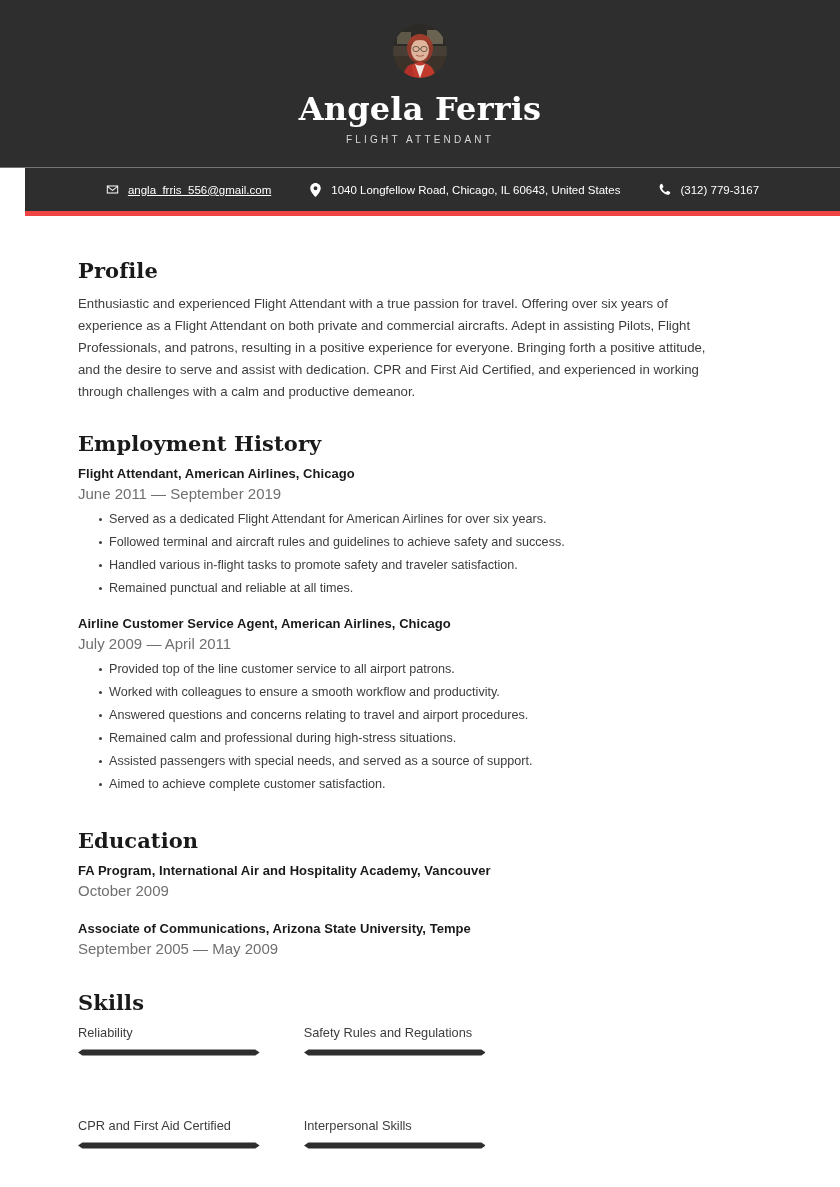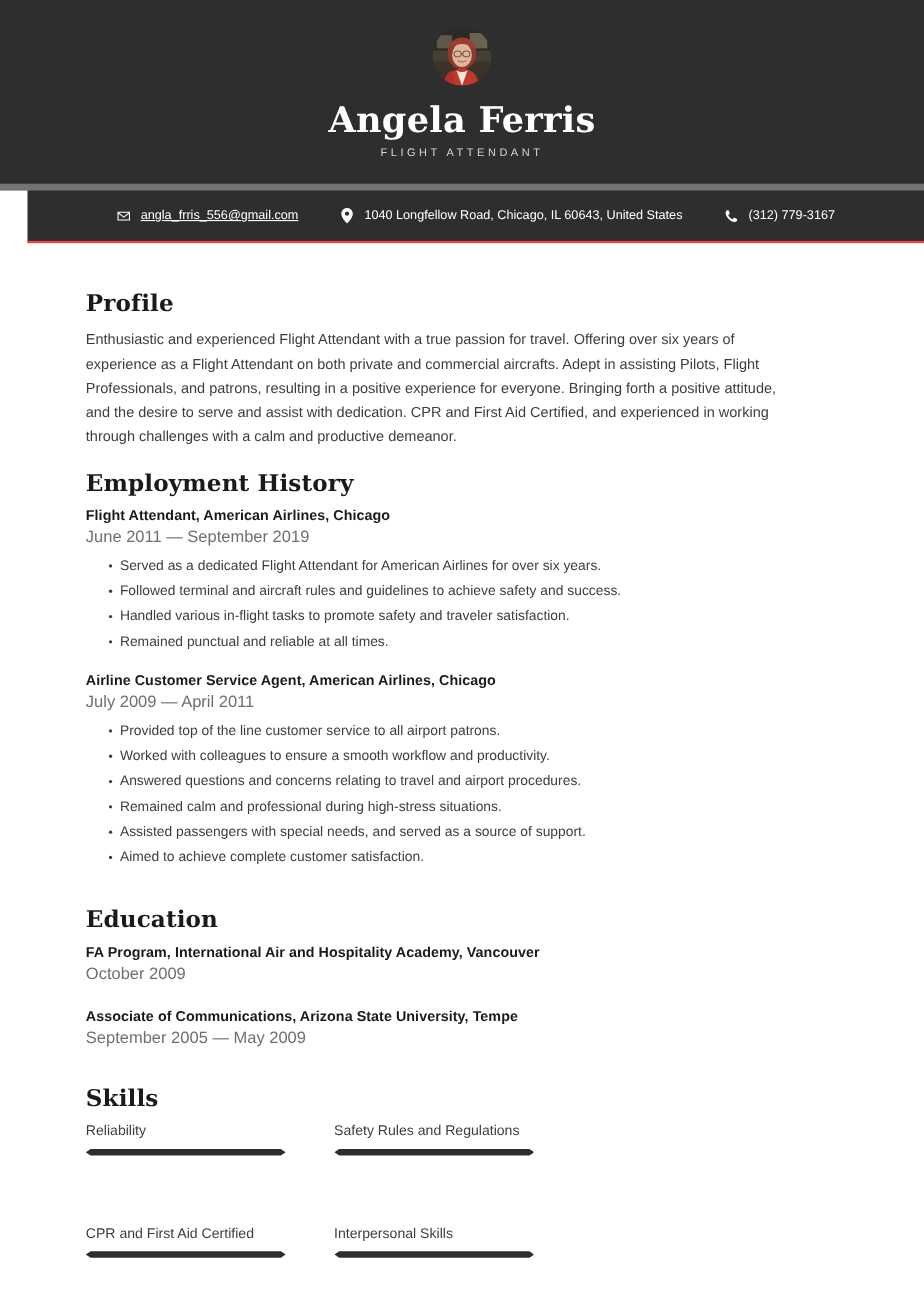--- a/index.html
+++ b/index.html
@@ -21,21 +21,21 @@
     width: 840px;
     height: 1187px;
     background: #ffffff;
   }
 
   
   .header {
     background: #2e2e2e;
     padding: 24px 0 22px 0;
     text-align: center;
-    border-bottom: 6px solid #737373;
+    border-bottom: 1px solid #737373;
   }
 
   .avatar {
     width: 54px;
     height: 54px;
     border-radius: 50%;
     margin: 0 auto 14px auto;
     overflow: hidden;
     position: relative;
     background: #3a3228;
@@ -63,21 +63,21 @@
 
   
   .contact-bar {
     background: #2e2e2e;
     height: 48px;
     display: flex;
     align-items: center;
     justify-content: center;
     gap: 38px;
     padding: 0 120px;
-    border-bottom: 2px solid #ef4444;
+    border-bottom: 5px solid #ef4444;
     margin-left: 25px;
   }
 
   .contact-item {
     display: flex;
     align-items: center;
     gap: 9px;
     color: #ffffff;
     font-size: 11.5px;
     white-space: nowrap;
@@ -152,21 +152,21 @@
     position: absolute;
     left: 21px;
     top: 10px;
     width: 3px;
     height: 3px;
     border-radius: 50%;
     background: #3d3d3d;
   }
 
   .sec-gap-profile  { margin-top: 0;  }
-  .sec-gap-employment { margin-top: 18px; }
+  .sec-gap-employment { margin-top: 28px; }
   .sec-gap-education  { margin-top: 32px; }
   .sec-gap-skills     { margin-top: 33px; }
 
   .edu-entry + .edu-entry { margin-top: 22px; }
 
   
   .skills-grid {
     display: grid;
     grid-template-columns: 1fr 1fr 1fr;
     column-gap: 76px;

